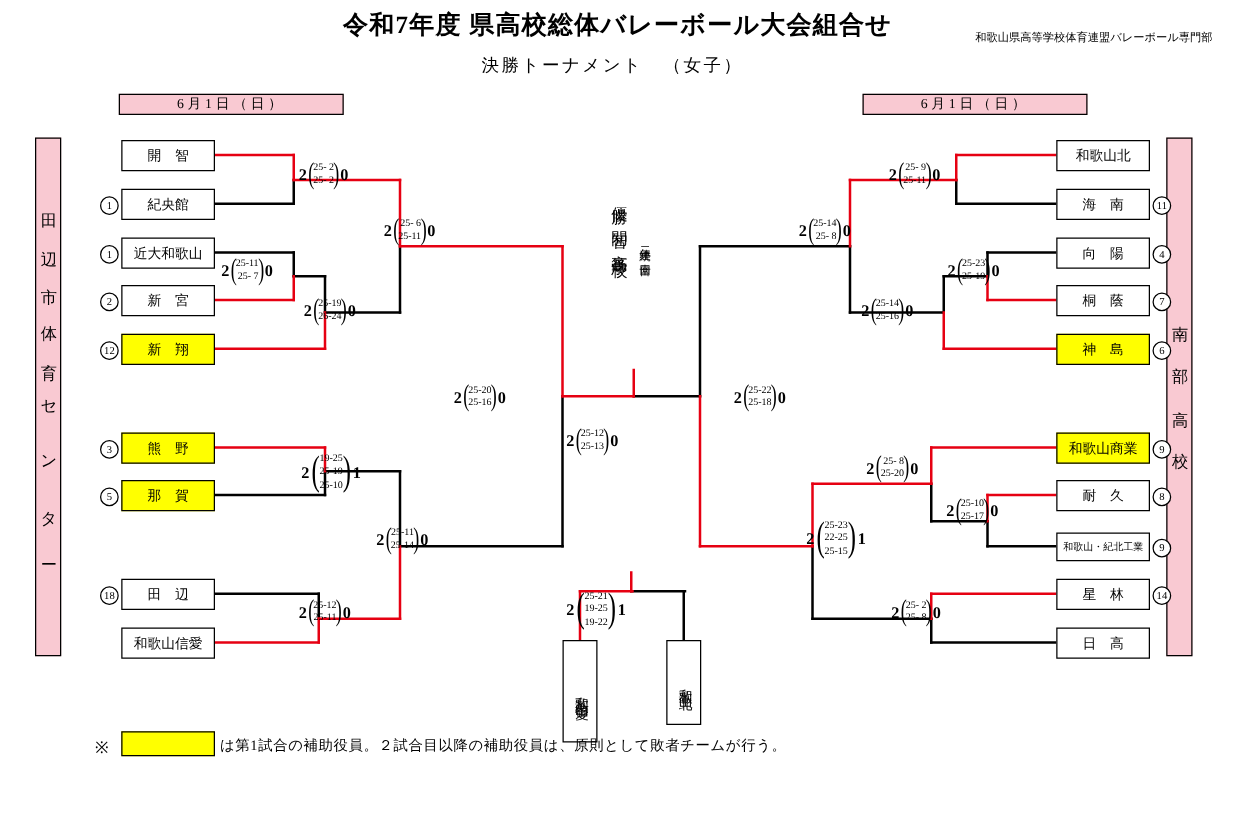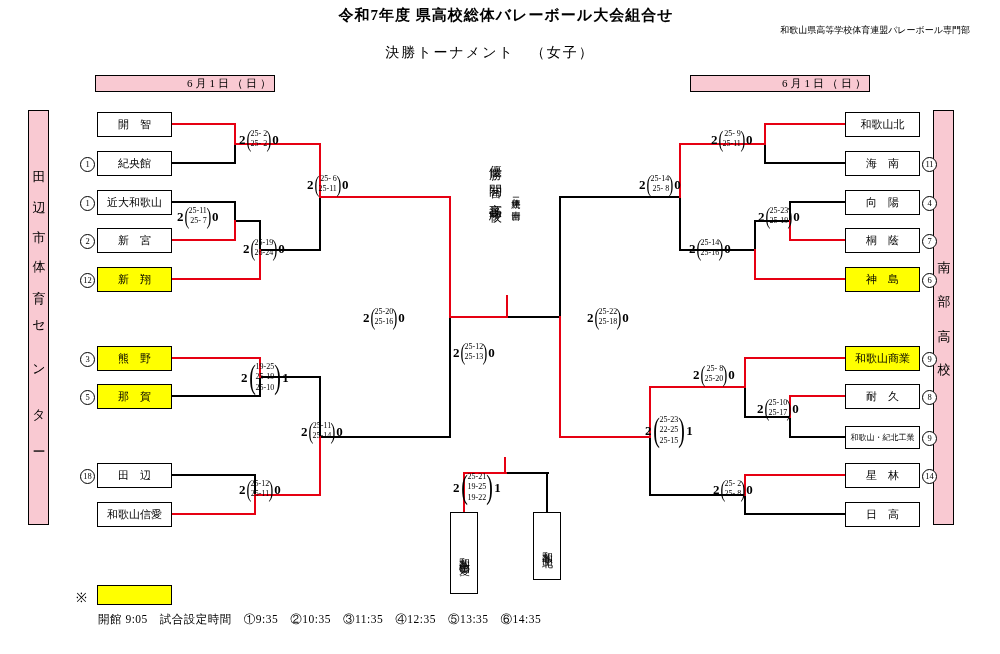--- a/index.html
+++ b/index.html
@@ -1,23 +1,23 @@
 <!DOCTYPE html>
 <html><head>
 <meta charset="utf-8">
 <style>
   html,body{margin:0;padding:0;background:#fff}
   .canvas{position:relative;width:1000px;height:654px;background:#fff;overflow:hidden;
           font-family:"Liberation Serif","DejaVu Serif",serif;color:#000}
   .abs{position:absolute}
-  .title{left:16px;top:6px;width:980px;text-align:center;font-size:15px;font-weight:bold;letter-spacing:1px}
+  .title{left:4px;top:6px;width:980px;text-align:center;font-size:20px;font-weight:bold;letter-spacing:1px}
   .org{right:30px;top:24px;font-size:9px}
   .subtitle{left:0;top:44px;width:980px;text-align:center;font-size:14px;font-weight:normal;letter-spacing:2px}
   .datebox{background:#f9c9d2;border:1px solid #000;box-sizing:border-box;display:flex;flex-direction:column;
-           align-items:flex-end;justify-content:center;font-size:11px;letter-spacing:3px;line-height:1.25}
+           align-items:center;justify-content:center;font-size:11px;letter-spacing:3px;line-height:1.25}
   .sidebar{background:#f9c9d2;border:1px solid #000;box-sizing:border-box;writing-mode:vertical-rl;
            text-orientation:upright;display:flex;align-items:center;justify-content:center;font-size:13px}
   .team{width:75px;height:25px;border:1.5px solid #000;background:#fff;box-sizing:border-box;
         display:flex;align-items:center;justify-content:center;font-size:11px}
   .team.hl{background:#ffff00}
   .team.small{font-size:8px}
   .seed{position:absolute;top:5px;width:13px;height:13px;border:1px solid #000;border-radius:50%;
         font-size:8.5px;line-height:13px;text-align:center;background:#fff}
   .seed.sl{left:-18px}.seed.sr{right:-18px}
   .score{display:flex;align-items:center;line-height:1}
@@ -373,15 +373,15 @@
       <span class="n">2</span>
       <span class="br open"></span>
       <span class="sets">25-22
 25-18</span>
       <span class="br close"></span>
       <span class="n">0</span>
     </div>
 
   <div class="abs note" style="left:76px;top:588px;font-size:13px">※</div>
   <div class="abs legendbox" style="left:97px;top:585px"></div>
-  <div class="abs note" style="left:98px;top:612px">開館 9:05　試合設定時間　①9:35　②10:35　③11:35　④12:35　⑤13:35　⑥14:35</div>
+  <div class="abs note" style="left:176px;top:589px">は第1試合の補助役員。２試合目以降の補助役員は、原則として敗者チームが行う。</div>
 
 </div>
 
 </body></html>

